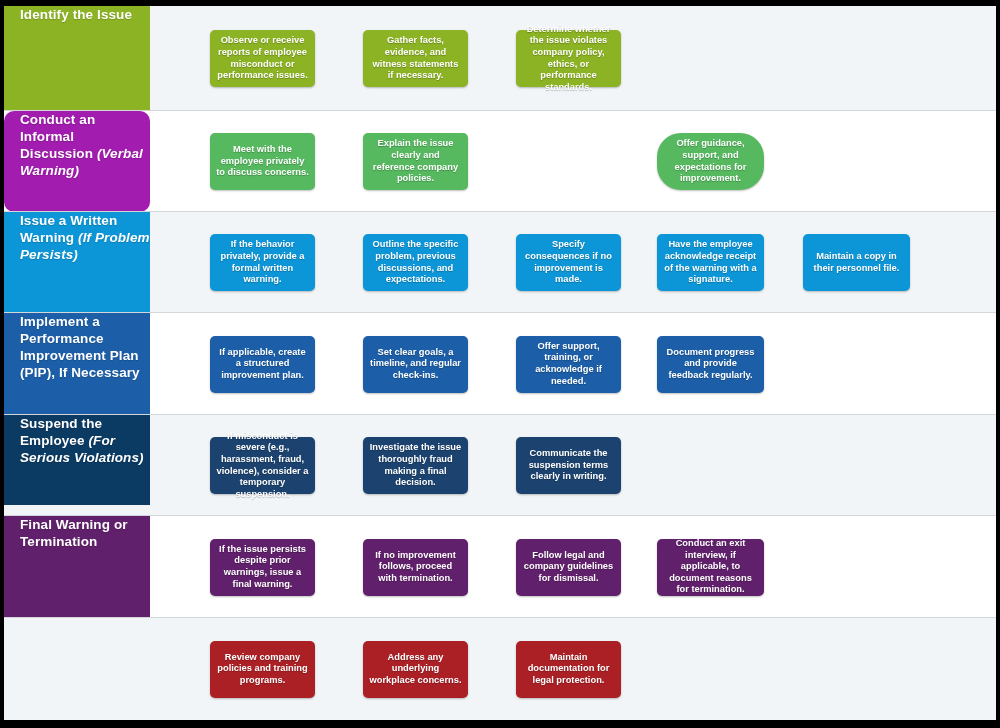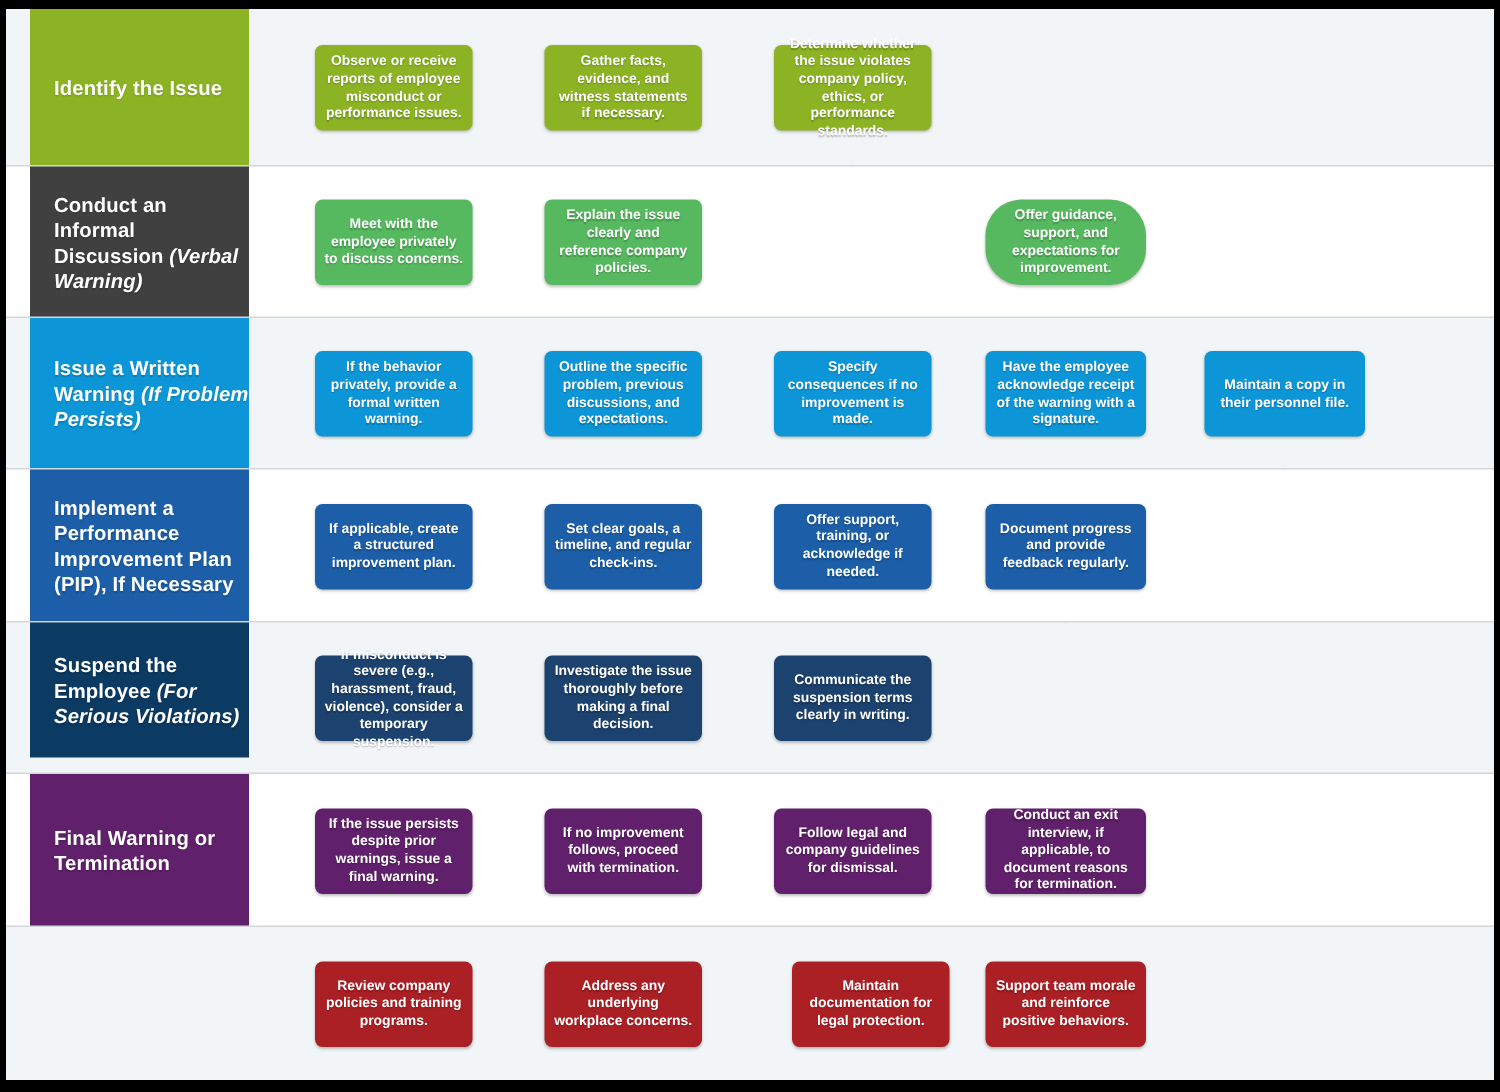--- a/index.html
+++ b/index.html
@@ -5,22 +5,22 @@
   html,body{margin:0;padding:0;background:#000;}
   body{width:1000px;height:728px;font-family:"Liberation Sans",sans-serif;overflow:hidden;}
   #canvas{position:relative;width:1000px;height:728px;background:#000;}
   #sheet{position:absolute;left:4px;top:6px;width:992px;height:714px;background:#ffffff;}
 
   .row{position:absolute;left:0;width:992px;box-sizing:border-box;}
   .row.alt{background:#f2f5f7;}
   .row.plain{background:#ffffff;}
   .rowline{position:absolute;left:0;width:992px;height:1px;background:#d3d7da;}
 
-  .band{position:absolute;left:16px;width:146px;box-sizing:border-box;
-        display:flex;align-items:center;padding:0 0 0 16px;}
+  .band{position:absolute;left:0;width:146px;box-sizing:border-box;
+        display:flex;align-items:flex-start;padding:0 0 0 16px;}
   .band-label{color:#ffffff;font-weight:bold;font-size:13.5px;line-height:17px;
         letter-spacing:.1px;text-shadow:0 1px 1px rgba(0,0,0,.18);}
   .band-label .sub{font-weight:bold;font-style:italic;}
 
   .node{position:absolute;box-sizing:border-box;border-radius:5px;
         display:flex;align-items:center;justify-content:center;text-align:center;
         color:#ffffff;font-size:9.3px;line-height:11.6px;font-weight:bold;
         padding:4px 6px;text-shadow:0 1px 1px rgba(0,0,0,.25);
         box-shadow:0 1px 2px rgba(0,0,0,.25);}
 
@@ -89,21 +89,21 @@
       </svg>
   <div class="row alt" style="top: 0px; height: 105px;"></div>
       <div class="band" style="top: 0px; height: 105px; background: rgb(140, 179, 35);">
         <div class="band-label">Identify the Issue</div>
       </div>
       <div class="node" style="left: 206px; top: 24px; width: 105px; height: 57px; background: rgb(140, 179, 35);">Observe or receive reports of employee misconduct or performance issues.</div>
       <div class="node" style="left: 359px; top: 24px; width: 105px; height: 57px; background: rgb(140, 179, 35);">Gather facts, evidence, and witness statements if necessary.</div>
       <div class="node" style="left: 512px; top: 24px; width: 105px; height: 57px; background: rgb(140, 179, 35);">Determine whether the issue violates company policy, ethics, or performance standards.</div>
       <div class="row plain" style="top: 105px; height: 101px;"></div>
       <div class="rowline" style="top: 104px;"></div>
-      <div class="band" style="top: 105px; height: 101px; background: #404040;">
+      <div class="band" style="top: 105px; height: 101px; background: #a21caf; border-radius: 10px;">
         <div class="band-label">Conduct an Informal Discussion <span class="sub">(Verbal Warning)</span></div>
       </div>
       <div class="node" style="left: 206px; top: 127px; width: 105px; height: 57px; background: rgb(86, 185, 95);">Meet with the employee privately to discuss concerns.</div>
       <div class="node" style="left: 359px; top: 127px; width: 105px; height: 57px; background: rgb(86, 185, 95);">Explain the issue clearly and reference company policies.</div>
       <div class="node" style="left: 653px; top: 127px; width: 107px; height: 57px; background: rgb(86, 185, 95); border-radius: 24px;">Offer guidance, support, and expectations for improvement.</div>
       <div class="row alt" style="top: 206px; height: 101px;"></div>
       <div class="rowline" style="top: 205px;"></div>
       <div class="band" style="top: 206px; height: 101px; background: rgb(13, 150, 215);">
         <div class="band-label">Issue a Written Warning <span class="sub">(If Problem Persists)</span></div>
       </div>
@@ -120,31 +120,30 @@
       <div class="node" style="left: 206px; top: 329.5px; width: 105px; height: 57px; background: rgb(28, 95, 168);">If applicable, create a structured improvement plan.</div>
       <div class="node" style="left: 359px; top: 329.5px; width: 105px; height: 57px; background: rgb(28, 95, 168);">Set clear goals, a timeline, and regular check-ins.</div>
       <div class="node" style="left: 512px; top: 329.5px; width: 105px; height: 57px; background: rgb(28, 95, 168);">Offer support, training, or acknowledge if needed.</div>
       <div class="node" style="left: 653px; top: 329.5px; width: 107px; height: 57px; background: rgb(28, 95, 168);">Document progress and provide feedback regularly.</div>
       <div class="row alt" style="top: 409px; height: 101px;"></div>
       <div class="rowline" style="top: 408px;"></div>
       <div class="band" style="top: 409px; height: 90px; background: rgb(11, 58, 99);">
         <div class="band-label">Suspend the Employee <span class="sub">(For Serious Violations)</span></div>
       </div>
       <div class="node" style="left: 206px; top: 431px; width: 105px; height: 57px; background: rgb(28, 67, 111);">If misconduct is severe (e.g., harassment, fraud, violence), consider a temporary suspension.</div>
-      <div class="node" style="left: 359px; top: 431px; width: 105px; height: 57px; background: rgb(28, 67, 111);">Investigate the issue thoroughly before making a final decision.</div>
+      <div class="node" style="left: 359px; top: 431px; width: 105px; height: 57px; background: rgb(28, 67, 111);">Investigate the issue thoroughly fraud making a final decision.</div>
       <div class="node" style="left: 512px; top: 431px; width: 105px; height: 57px; background: rgb(28, 67, 111);">Communicate the suspension terms clearly in writing.</div>
       <div class="row plain" style="top: 510px; height: 102px;"></div>
       <div class="rowline" style="top: 509px;"></div>
       <div class="band" style="top: 510px; height: 102px; background: rgb(97, 32, 107); padding-left: 16px;">
         <div class="band-label">Final Warning or Termination</div>
       </div>
       <div class="node" style="left: 206px; top: 532.5px; width: 105px; height: 57px; background: rgb(97, 32, 107);">If the issue persists despite prior warnings, issue a final warning.</div>
       <div class="node" style="left: 359px; top: 532.5px; width: 105px; height: 57px; background: rgb(97, 32, 107);">If no improvement follows, proceed with termination.</div>
       <div class="node" style="left: 512px; top: 532.5px; width: 105px; height: 57px; background: rgb(97, 32, 107);">Follow legal and company guidelines for dismissal.</div>
       <div class="node" style="left: 653px; top: 532.5px; width: 107px; height: 57px; background: rgb(97, 32, 107);">Conduct an exit interview, if applicable, to document reasons for termination.</div>
       <div class="row alt" style="top: 612px; height: 102px;"></div>
       <div class="rowline" style="top: 611px;"></div>
       <div class="node" style="left: 206px; top: 634.5px; width: 105px; height: 57px; background: rgb(171, 32, 37);">Review company policies and training programs.</div>
       <div class="node" style="left: 359px; top: 634.5px; width: 105px; height: 57px; background: rgb(171, 32, 37);">Address any underlying workplace concerns.</div>
-      <div class="node" style="left: 512px; top: 634.5px; width: 105px; height: 57px; background: rgb(171, 32, 37); margin-left: 12px;">Maintain documentation for legal protection.</div>
-      <div class="node" style="left: 653px; top: 634.5px; width: 107px; height: 57px; background: rgb(171, 32, 37);">Support team morale and reinforce positive behaviors.</div>
+      <div class="node" style="left: 512px; top: 634.5px; width: 105px; height: 57px; background: rgb(171, 32, 37);">Maintain documentation for legal protection.</div>
     </div>
 </div>
 
 </body></html>

